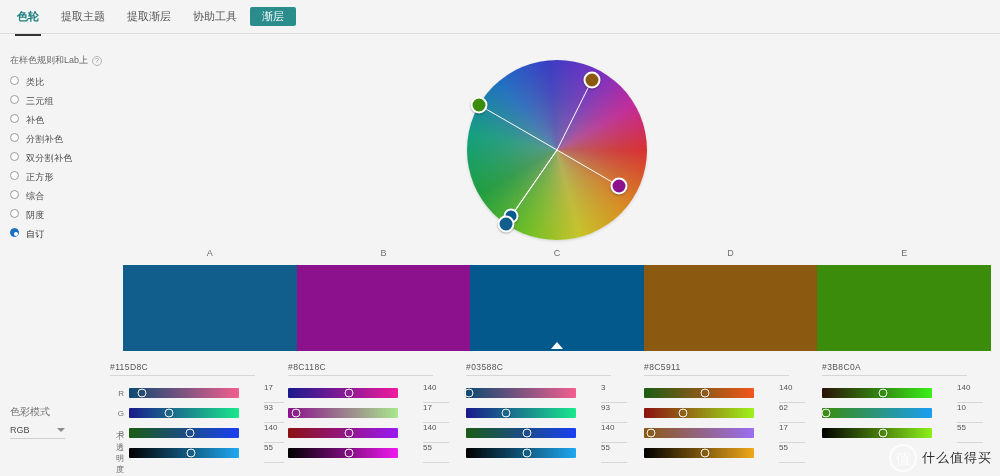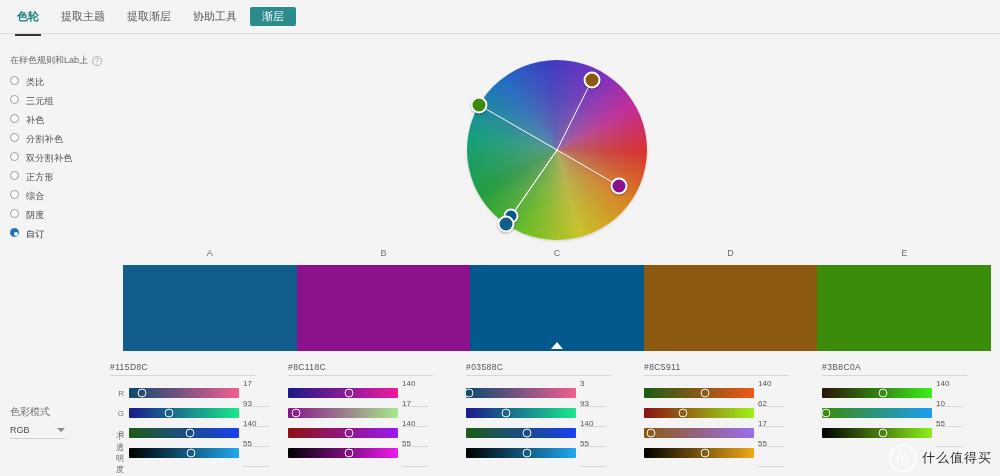--- a/index.html
+++ b/index.html
@@ -124,22 +124,22 @@
   .track {
     position: relative; width: 110px; height: 10px; border-radius: 1px; flex: none;
     cursor: pointer;
   }
   .knob {
     position: absolute; top: 50%; width: 9px; height: 9px; border-radius: 50%;
     border: 1.5px solid #ffffff; transform: translate(-50%, -50%);
     box-shadow: 0 0 1px rgba(0,0,0,.45); cursor: grab;
   }
   .slider-val {
-    font-size: 8px; color: #555; margin-left: 4px; width: 26px;
-    border-bottom: 1px solid #d6d6d6; padding-bottom: 18px; cursor: text;
+    font-size: 8px; color: #555; margin-left: 25px; width: 26px;
+    border-bottom: 1px solid #d6d6d6; padding-bottom: 10px; cursor: text;
   }
 
   
   .column:not(:first-child) .slider-label { visibility: hidden; width: 0; margin-right: 0; }
 
   
   .colormode { position: absolute; left: 10px; top: 405px; width: 90px; }
   .cm-title { font-size: 10px; color: #6f6f6f; margin-bottom: 6px; }
   .cm-select {
     display: flex; align-items: center; justify-content: space-between;

